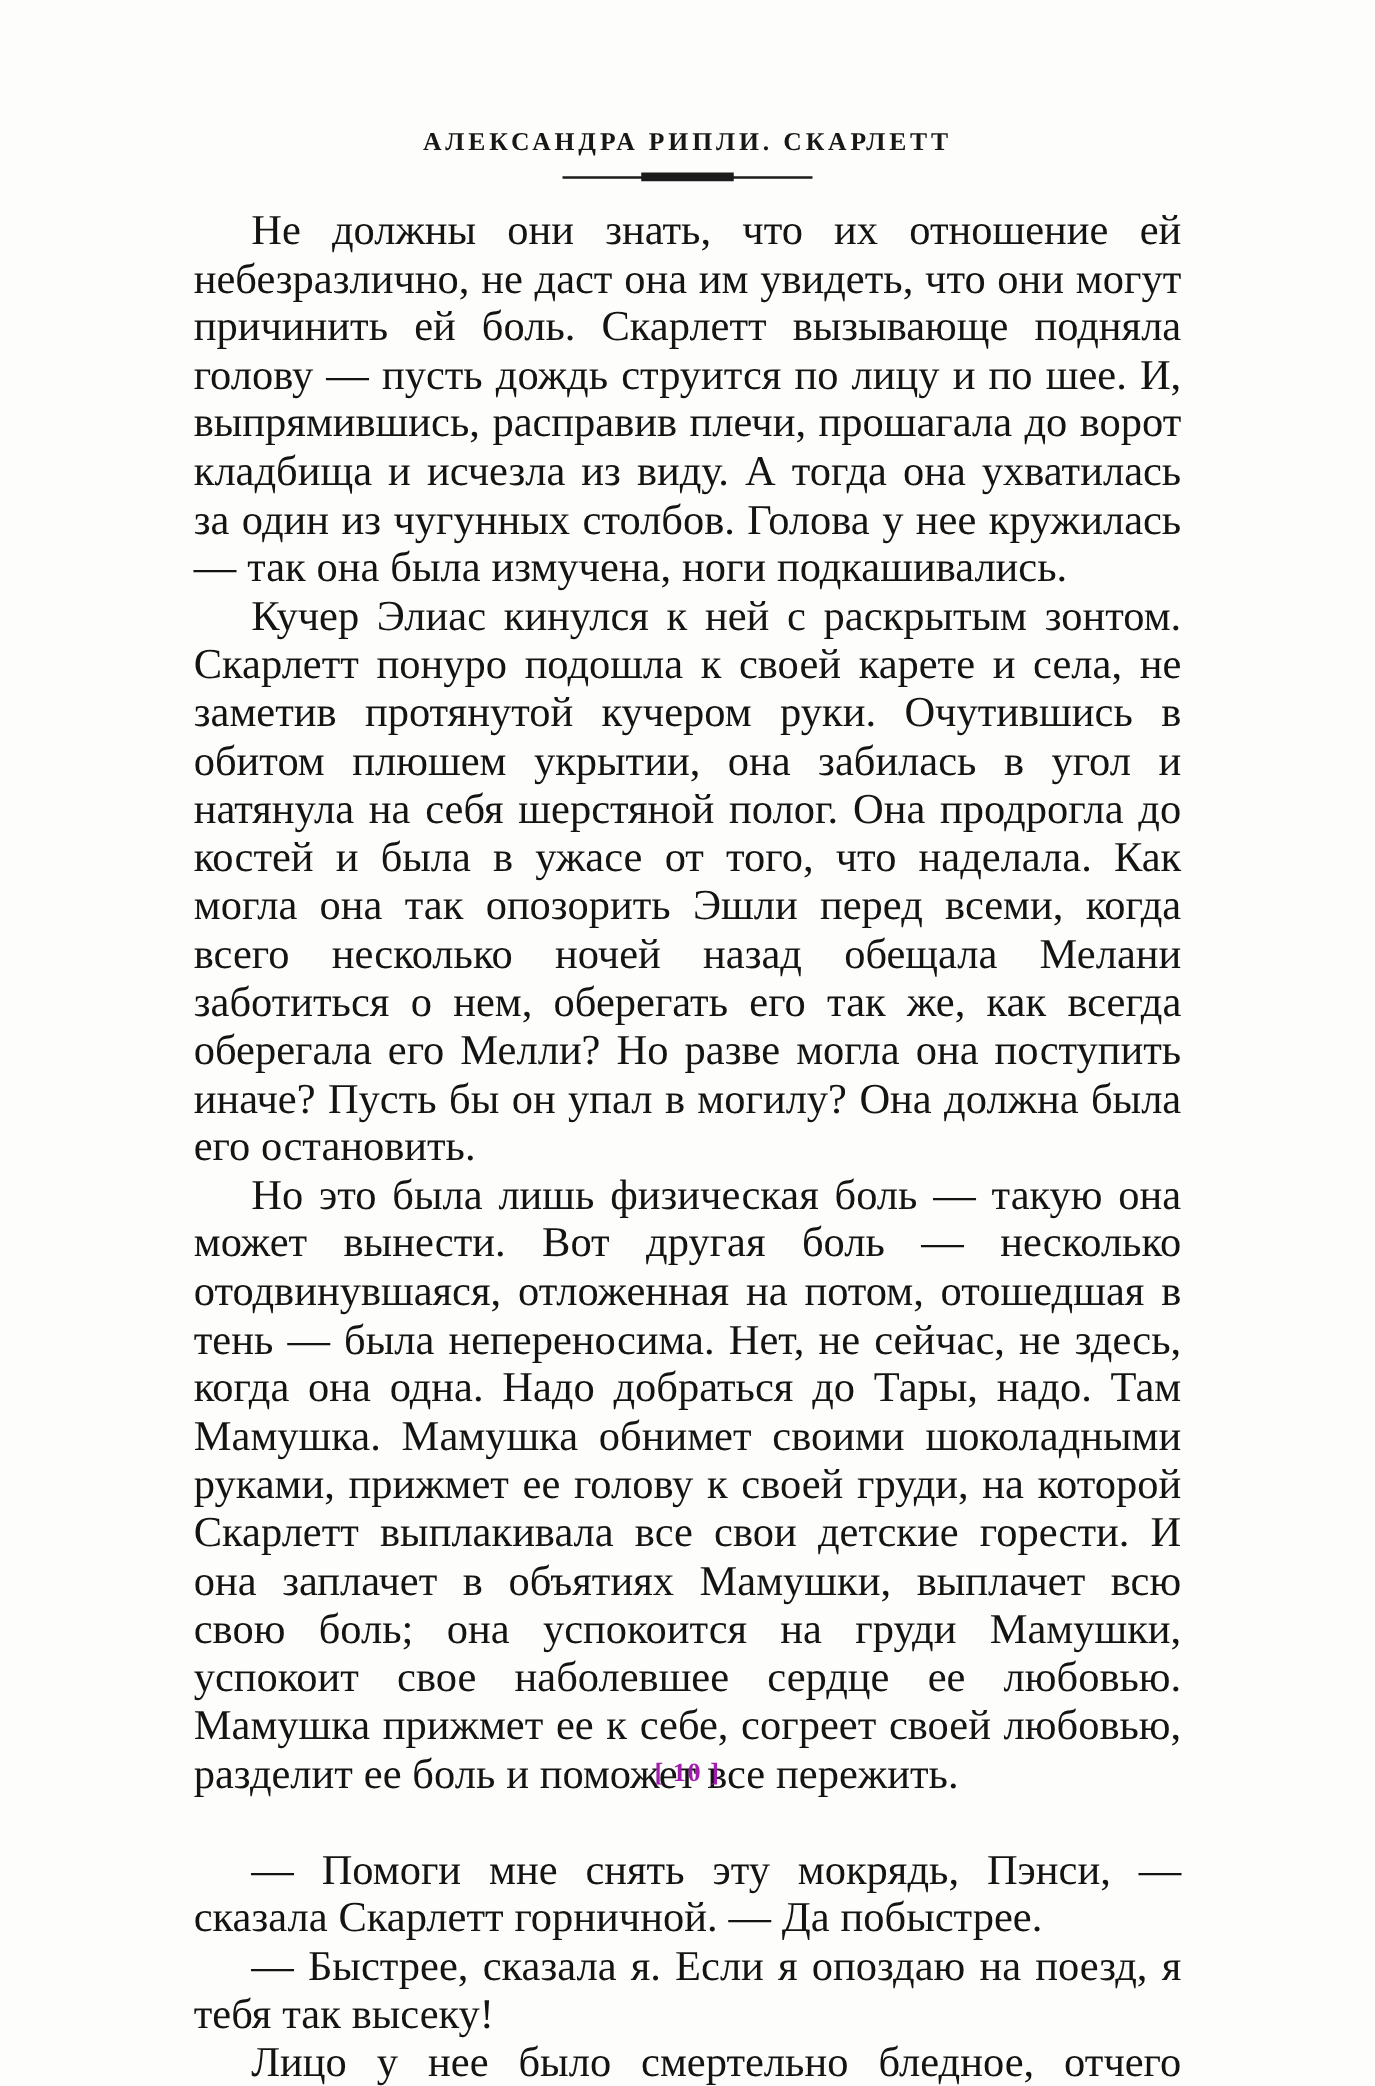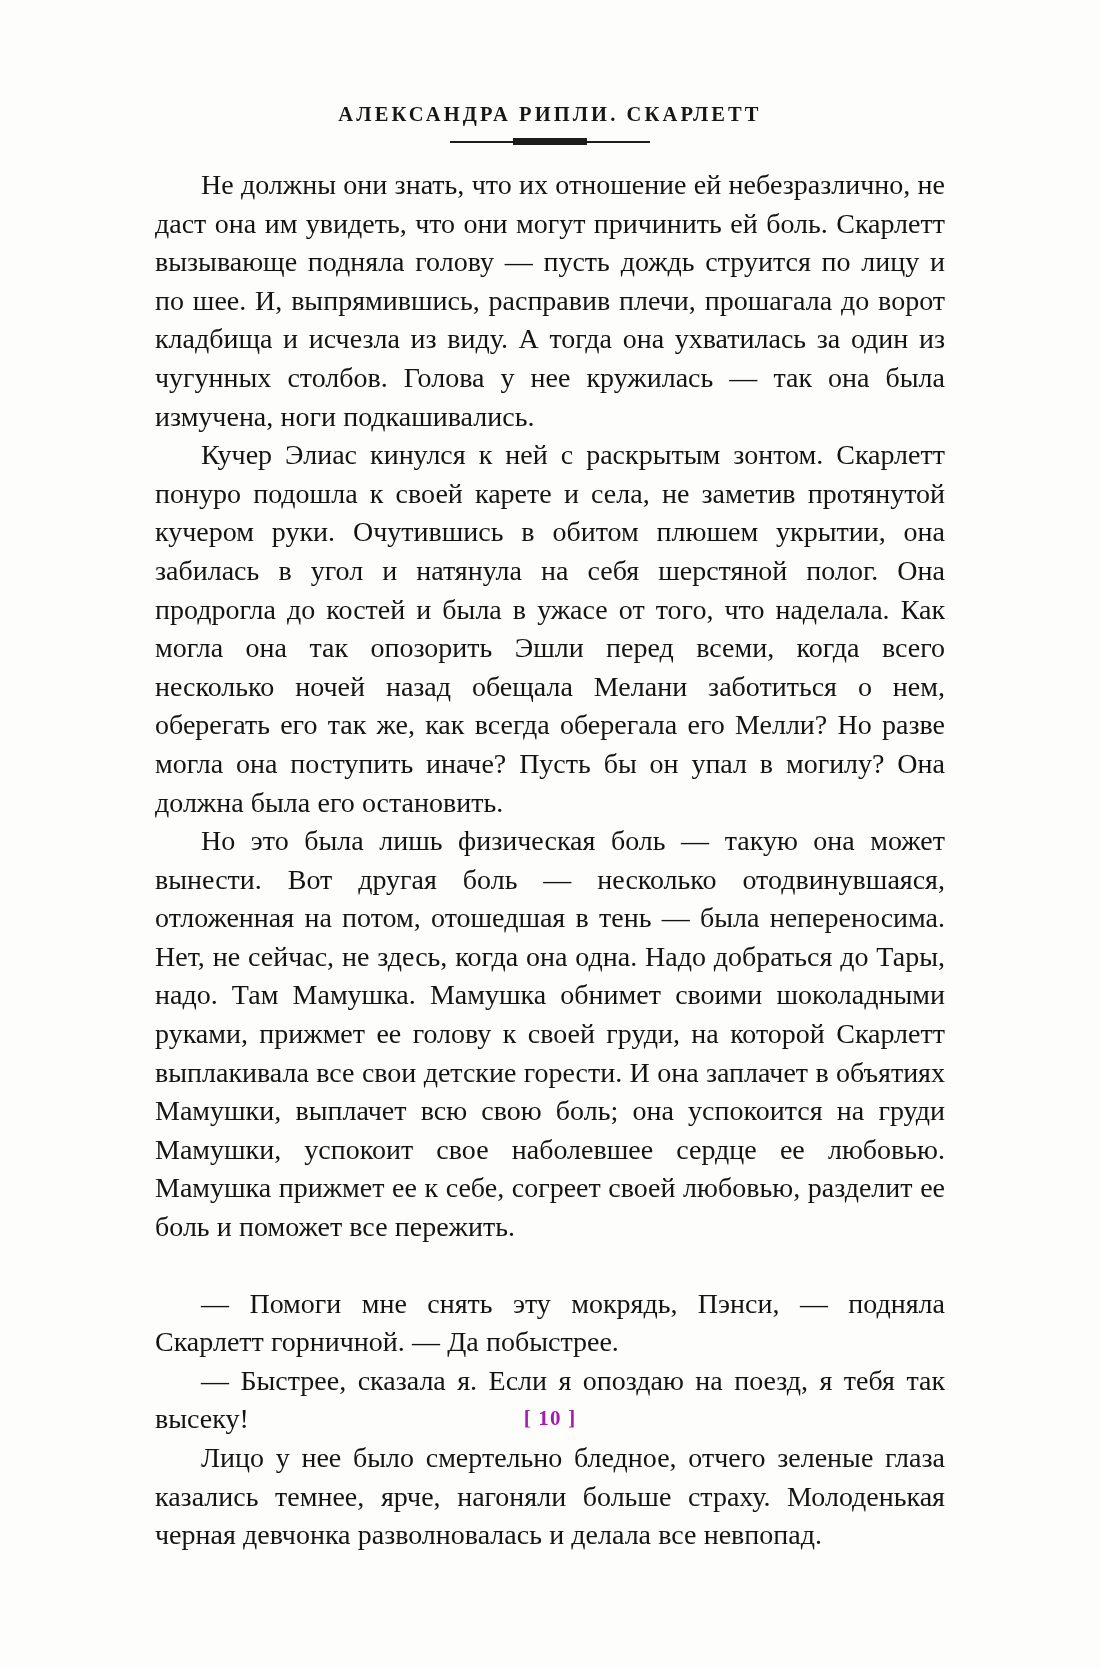--- a/index.html
+++ b/index.html
@@ -69,21 +69,21 @@
   
   .text-block {
     position: absolute;
     top: 166px;
     left: 155px;
     width: 790px;
   }
 
   .para {
     margin: 0;
-    font-size: 28px;
+    font-size: 34px;
     line-height: 38.6px;
     text-align: justify;
     text-justify: inter-word;
     text-indent: 46px;
     hyphens: manual;
     -webkit-hyphens: manual;
     word-spacing: 0.2px;
   }
 
   
@@ -121,21 +121,21 @@
   </div>
 
   <div class="text-block">
 
     <p class="para">Не должны они знать, что их отношение ей небезразлично, не даст она им увидеть, что они могут причинить ей боль. Скарлетт вызывающе подняла голову — пусть дождь струится по лицу и по шее. И, выпрямившись, расправив плечи, прошагала до ворот кладбища и исчезла из виду. А тогда она ухватилась за один из чугунных столбов. Голова у нее кружилась — так она была измучена, ноги подкашивались.</p>
     <p class="para">Кучер Элиас кинулся к ней с раскрытым зонтом. Скарлетт понуро подошла к своей карете и села, не заметив протянутой кучером руки. Очутившись в обитом плюшем укрытии, она забилась в угол и натянула на себя шерстяной полог. Она продрогла до костей и была в ужасе от того, что наделала. Как могла она так опозорить Эшли перед всеми, когда всего несколько ночей назад обещала Мелани заботиться о нем, оберегать его так же, как всегда оберегала его Мелли? Но разве могла она поступить иначе? Пусть бы он упал в могилу? Она должна была его остановить.</p>
     <p class="para">Но это была лишь физическая боль — такую она может вынести. Вот другая боль — несколько отодвинувшаяся, отложенная на потом, отошедшая в тень — была непереносима. Нет, не сейчас, не здесь, когда она одна. Надо добраться до Тары, надо. Там Мамушка. Мамушка обнимет своими шоколадными руками, прижмет ее голову к своей груди, на которой Скарлетт выплакивала все свои детские горести. И она заплачет в объятиях Мамушки, выплачет всю свою боль; она успокоится на груди Мамушки, успокоит свое наболевшее сердце ее любовью. Мамушка прижмет ее к себе, согреет своей любовью, разделит ее боль и поможет все пережить.</p>
 
     <div class="scene-gap"></div>
 
-    <p class="para">— Помоги мне снять эту мокрядь, Пэнси, — подняла Скарлетт горничной. — Да побыстрее.</p>
+    <p class="para">— Помоги мне снять эту мокрядь, Пэнси, — сказала Скарлетт горничной. — Да побыстрее.</p>
     <p class="para">— Быстрее, сказала я. Если я опоздаю на поезд, я тебя так высеку!</p>
     <p class="para">Лицо у нее было смертельно бледное, отчего зеленые глаза казались темнее, ярче, нагоняли больше страху. Молоденькая черная девчонка разволновалась и делала все невпопад.</p>
 
   </div>
 
   <div class="folio">
     <span class="folio-text">[ 10 ]</span>
   </div>
 
 </div>

